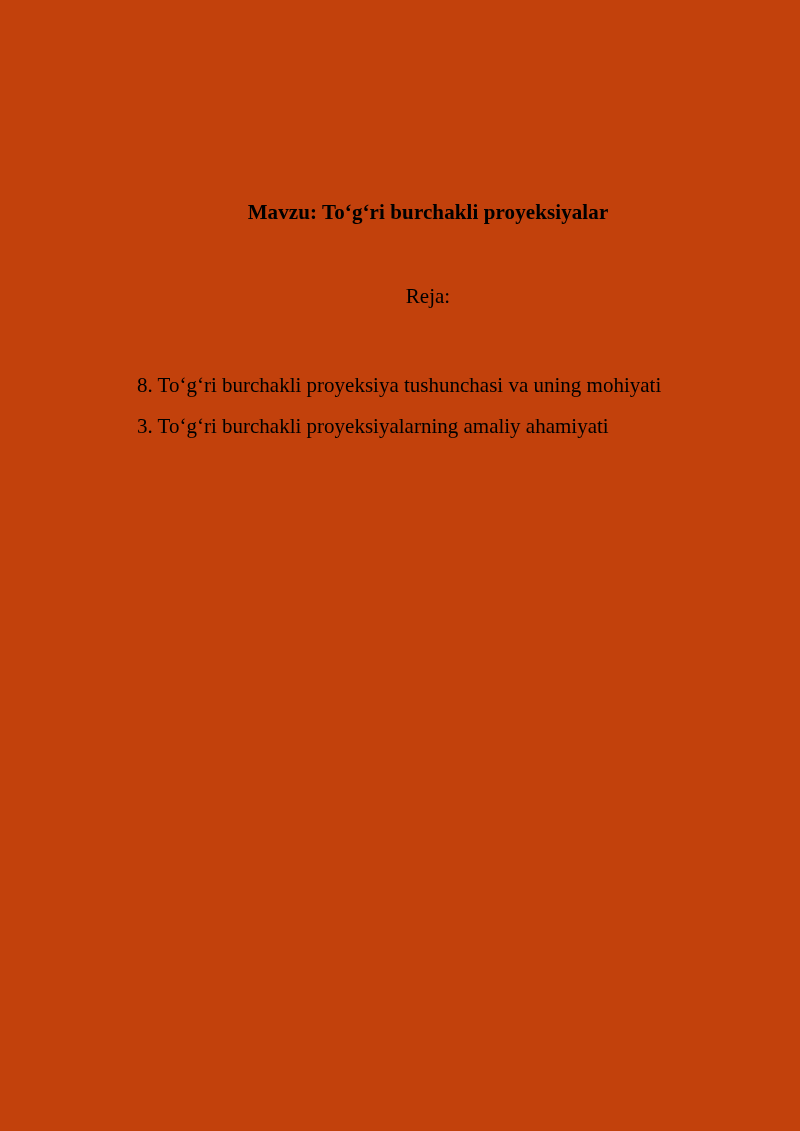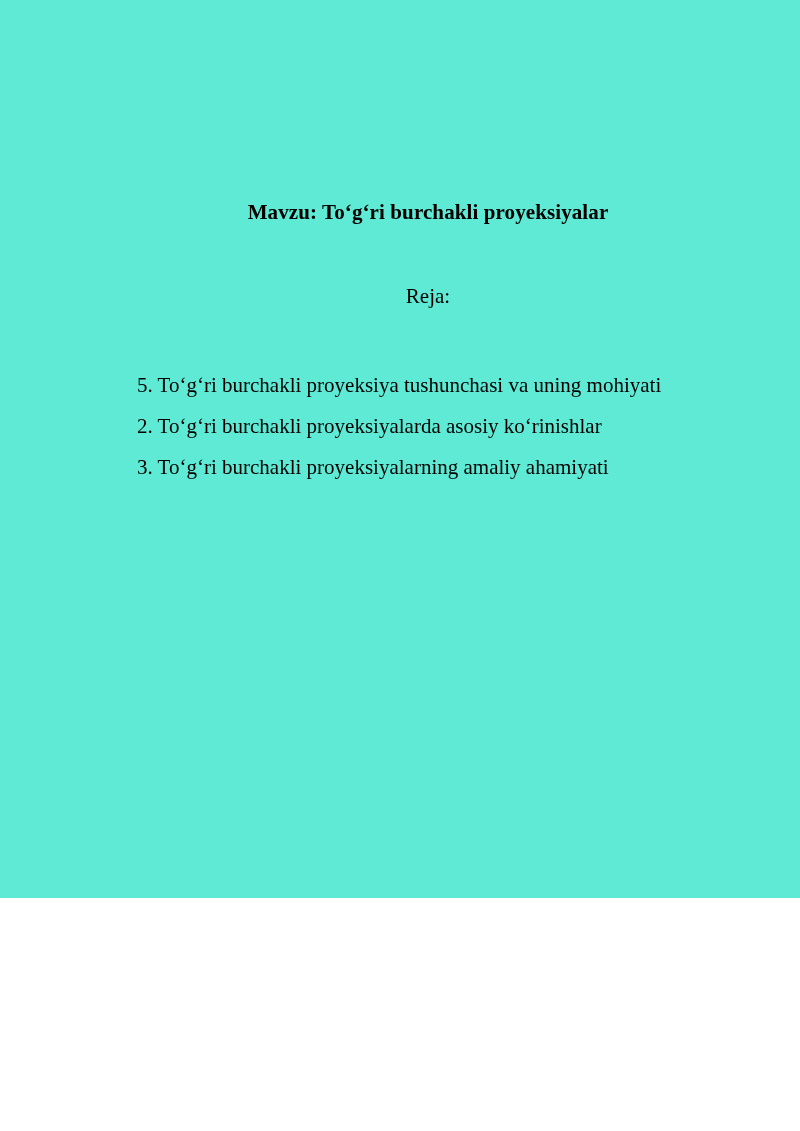--- a/index.html
+++ b/index.html
@@ -10,23 +10,23 @@
   }
   body {
     font-family: "Liberation Serif", "DejaVu Serif", serif;
     color: #000000;
     -webkit-font-smoothing: antialiased;
   }
 
   .page {
     position: relative;
     width: 800px;
-    height: 898px;
+    height: 1131px;
     margin: 0 auto;
-    background: #5eead4;
+    background: #c2410c;
     overflow: hidden;
     box-sizing: border-box;
   }
 
   
   .doc-body {
     position: absolute;
     left: 137px;
     top: 0;
     width: 526px;
@@ -84,20 +84,19 @@
 
 <div class="page">
 
   <div class="doc-body">
 
     <h1 class="doc-title">Mavzu: To‘g‘ri burchakli proyeksiyalar</h1>
 
     <h2 class="doc-subtitle">Reja:</h2>
 
     <ul class="plan-list">
-      <li class="plan-item">5. To‘g‘ri burchakli proyeksiya tushunchasi va uning mohiyati</li>
-      <li class="plan-item">2. To‘g‘ri burchakli proyeksiyalarda asosiy ko‘rinishlar</li>
+      <li class="plan-item">8. To‘g‘ri burchakli proyeksiya tushunchasi va uning mohiyati</li>
       <li class="plan-item">3. To‘g‘ri burchakli proyeksiyalarning amaliy ahamiyati</li>
     </ul>
 
   </div>
 
 </div>
 
 </body></html>

